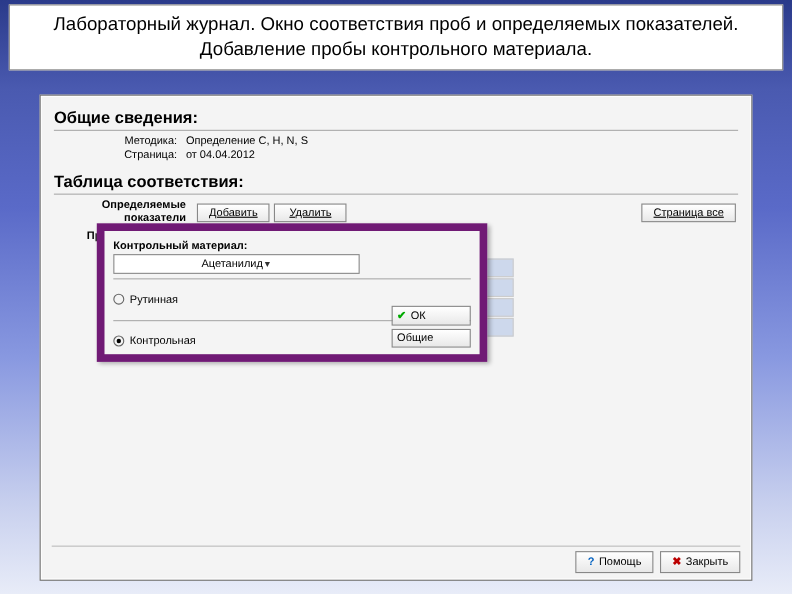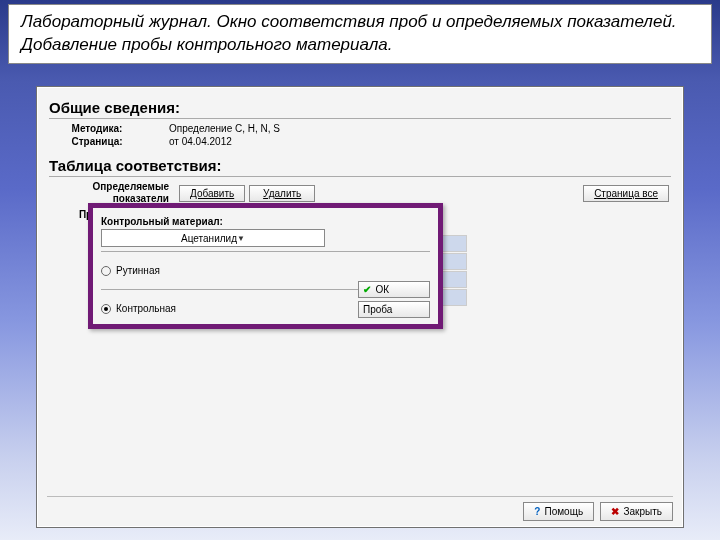--- a/index.html
+++ b/index.html
@@ -10,22 +10,21 @@
     background: linear-gradient(180deg, #2a3a8a 0%, #4a5ab0 15%, #5a6ac8 35%, #8898e0 60%, #c8d0ee 85%, #e8ecf8 100%);
     overflow: hidden;
     position: relative;
   }
   .slide-title {
     background: #ffffff;
     color: #000;
     padding: 6px 12px;
     border: 1px solid #888;
     font-size: 17px;
-    text-align: left;
-    font-style: italic;
+    text-align: center;
     line-height: 1.35;
     margin: 4px 8px 6px 8px;
   }
   .slide-title .bold-part { font-weight: 500; }
   .app-window {
     position: absolute;
     left: 36px;
     top: 86px;
     width: 648px;
     height: 442px;
@@ -63,21 +62,21 @@
     font-weight: bold;
     margin: 4px 0 2px 0;
     color: #000;
   }
   .hr-line {
     border: none;
     border-top: 1px solid #aaa;
     margin: 2px 0 4px 0;
   }
   .kv-row { display: flex; margin: 2px 0; font-size: 10px; }
-  .kv-key { width: 120px; text-align: center; padding-right: 24px; font-weight: bold; }
+  .kv-key { width: 120px; text-align: right; padding-right: 8px; font-weight: normal; }
   .kv-val { font-weight: 400; }
   .subhead-row { display: flex; align-items: center; margin-top: 4px; }
   .subhead-label { font-size: 10px; font-weight: bold; width: 128px; text-align: right; padding-right: 8px; line-height: 1.2;}
   .btn {
     background: linear-gradient(180deg, #fff, #e8e8e8);
     border: 1px solid #888;
     font-size: 10px;
     padding: 2px 10px;
     margin: 0 2px;
     cursor: pointer;
@@ -99,40 +98,40 @@
   .col3 { width: 58px; background: #cdd8ec; border: 1px solid #ccc; }
   .col4 { width: 44px; background: #cdd8ec; border: 1px solid #ccc; }
   .col5 { width: 56px; background: #cdd8ec; border: 1px solid #ccc; }
   .dialog {
     position: absolute;
     left: 88px;
     top: 203px;
     width: 355px;
     height: 126px;
     background: #f4f4f4;
-    border: 5px solid #701a75;
+    border: 7px solid #701a75;
     box-shadow: 2px 2px 4px rgba(0,0,0,0.3);
     font-size: 10px;
     padding: 6px 8px;
   }
   .dlg-label { font-weight: bold; margin: 2px 0; }
   .dlg-select {
     width: 224px;
     height: 18px;
     border: 1px solid #888;
     background: #fff;
     display: flex;
     align-items: center;
     justify-content: center;
     padding: 0 4px;
     font-size: 10px;
     margin-bottom: 4px;
   }
   .dlg-dd-arrow { font-size: 8px; color: #333; }
-  .radio-row { display: flex; align-items: flex-end; margin: 13px 0; }
+  .radio-row { display: flex; align-items: flex-start; margin: 13px 0; }
   .radio { width: 10px; height: 10px; border: 1px solid #666; border-radius: 50%; margin-right: 5px; display: inline-flex; align-items: center; justify-content: center; }
   .radio.checked::after { content: ""; width: 4px; height: 4px; background: #000; border-radius: 50%; }
   .dlg-btns { position: absolute; right: 8px; bottom: 6px; display: flex; flex-direction: column; gap: 3px;}
   .dlg-btn {
     width: 72px;
     background: linear-gradient(180deg,#fff,#e8e8e8);
     border: 1px solid #888;
     font-size: 10px;
     padding: 2px 4px;
     display: flex;
@@ -251,16 +250,16 @@
   <div class="radio-row">
     <span class="radio checked"></span>
     <span>Контрольная</span>
   </div>
   <div class="dlg-btns">
     <button class="dlg-btn">
       <span class="chk">✔</span>
       <span>ОК</span>
     </button>
     <button class="dlg-btn">
-      <span>Проба</span>
+      <span>Общие</span>
     </button>
   </div>
 </div>
 
 </body></html>

